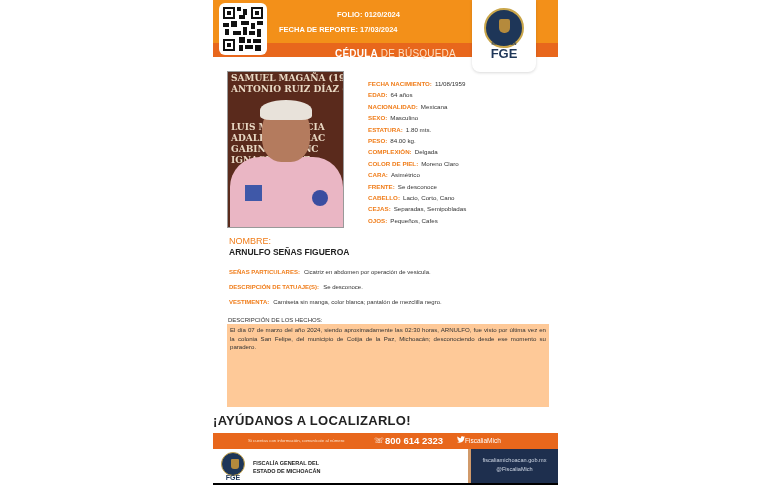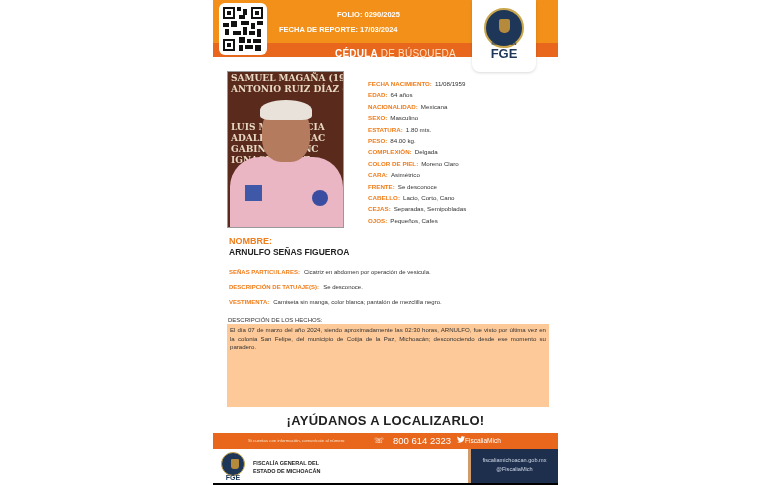--- a/index.html
+++ b/index.html
@@ -24,34 +24,34 @@
     .photo .head { position: absolute; left: 34px; top: 32px; width: 48px; height: 58px; border-radius: 45% 45% 40% 40%; background: #b47b5e; }
     .photo .hair { position: absolute; left: 32px; top: 28px; width: 52px; height: 20px; border-radius: 50% 50% 20% 20%; background: #e8e2da; }
     .photo .shirt { position: absolute; left: 2px; top: 85px; width: 113px; height: 72px; background: #eab6c4; border-radius: 30px 30px 0 0; }
     .photo .patch1 { position: absolute; left: 17px; top: 113px; width: 17px; height: 16px; background: #3f58a8; }
     .photo .patch2 { position: absolute; left: 84px; top: 118px; width: 16px; height: 16px; background: #3a4da0; border-radius: 50%; }
 
     .fields { position: absolute; left: 155px; top: 78px; }
     .field { font-size: 6.2px; height: 11.4px; line-height: 11.4px; color: #333; white-space: nowrap; }
     .field .lbl { color: #f07d1a; font-weight: bold; margin-right: 3px; }
 
-    .name-lbl { position: absolute; left: 16px; top: 236px; font-size: 9px; font-weight: bold; color: #f07d1a; }
+    .name-lbl { position: absolute; left: 16px; top: 236px; font-size: 9px; font-weight: normal; color: #f07d1a; }
     .name-val { position: absolute; left: 16px; top: 247px; font-size: 8.5px; font-weight: bold; color: #222; }
 
     .detail { position: absolute; left: 16px; font-size: 6px; color: #333; white-space: nowrap; }
     .detail .lbl { color: #f07d1a; font-weight: bold; margin-right: 4px; }
 
     .hechos-lbl { position: absolute; left: 15px; top: 317px; font-size: 6px; color: #333; }
     .hechos-box { position: absolute; left: 14px; top: 324px; width: 322px; height: 83px; background: #fec998; padding: 2px 3px; font-size: 6.1px; line-height: 8.6px; color: #333; text-align: justify; }
 
-    .cta { position: absolute; left: 0; width: 345px; top: 413px; text-align: center; font-size: 13px; font-weight: bold; color: #222; letter-spacing: 0.3px; }
+    .cta { position: absolute; left: 0; width: 345px; top: 413px; text-align: left; font-size: 13px; font-weight: bold; color: #222; letter-spacing: 0.3px; }
     .contact-bar { position: absolute; left: 0; top: 433px; width: 345px; height: 16px; background: #e8671c; }
     .contact-small { position: absolute; left: 35px; top: 5px; font-size: 4.3px; color: #fde2c8; white-space: nowrap; }
     .phone-icon { position: absolute; left: 161px; top: 3px; font-size: 8px; color: #fff; }
-    .phone { position: absolute; left: 172px; top: 2px; font-size: 9.5px; font-weight: normal; color: #fff; margin-left: 8px; }
+    .phone { position: absolute; left: 172px; top: 2px; font-size: 9.5px; font-weight: bold; color: #fff; }
     .tw-icon { position: absolute; left: 244px; top: 3px; font-size: 8px; color: #fff; }
     .tw-handle { position: absolute; left: 252px; top: 4px; font-size: 6.5px; color: #fff; }
 
     .footer-logo { position: absolute; left: 7px; top: 452px; width: 26px; height: 30px; }
     .footer-logo .fc { position: absolute; left: 1px; top: 0; width: 24px; height: 24px; border-radius: 50%; background: #1e3658; border: 1px solid #c9a64b; }
     .footer-logo .fs { position: absolute; left: 9px; top: 6px; width: 8px; height: 10px; background: #b58a3c; border-radius: 1px 1px 3px 3px; }
     .footer-logo .ff { position: absolute; left: 0; width: 26px; top: 22px; text-align: center; font-size: 7px; font-weight: bold; color: #1e3658; }
     .footer-org { position: absolute; left: 40px; top: 459px; font-size: 5.5px; font-weight: bold; color: #222; line-height: 8px; }
     .footer-right { position: absolute; left: 255px; top: 449px; width: 90px; height: 36px; background: #1e2f4e; border-left: 3px solid #d19a6a; }
     .footer-right div { text-align: center; font-size: 5.6px; color: #cfd7e4; }
@@ -92,21 +92,21 @@
       <rect x="17" y="11" width="2" height="4" fill="#111"></rect>
         <rect x="8" y="15" width="3" height="3" fill="#111"></rect>
         <rect x="12" y="16" width="2" height="2" fill="#111"></rect>
       <rect x="15" y="16" width="4" height="2" fill="#111"></rect>
         <rect x="8" y="19" width="2" height="3" fill="#111"></rect>
         <rect x="11" y="19" width="4" height="2" fill="#111"></rect>
       <rect x="16" y="19" width="3" height="3" fill="#111"></rect>
     </svg>
   </div>
 
-  <div class="folio">FOLIO: 0290/2025</div>
+  <div class="folio">FOLIO: 0120/2024</div>
   <div class="fecha-rep">FECHA DE REPORTE: 17/03/2024</div>
   <div class="cedula"><b>CÉDULA</b><span> DE BÚSQUEDA</span></div>
 
   <div class="logo-box">
     <div class="logo-circle">
       <div class="logo-shield"></div>
     </div>
     <div class="logo-mich">MICHOACÁN</div>
     <div class="logo-fge">FGE</div>
   </div>

